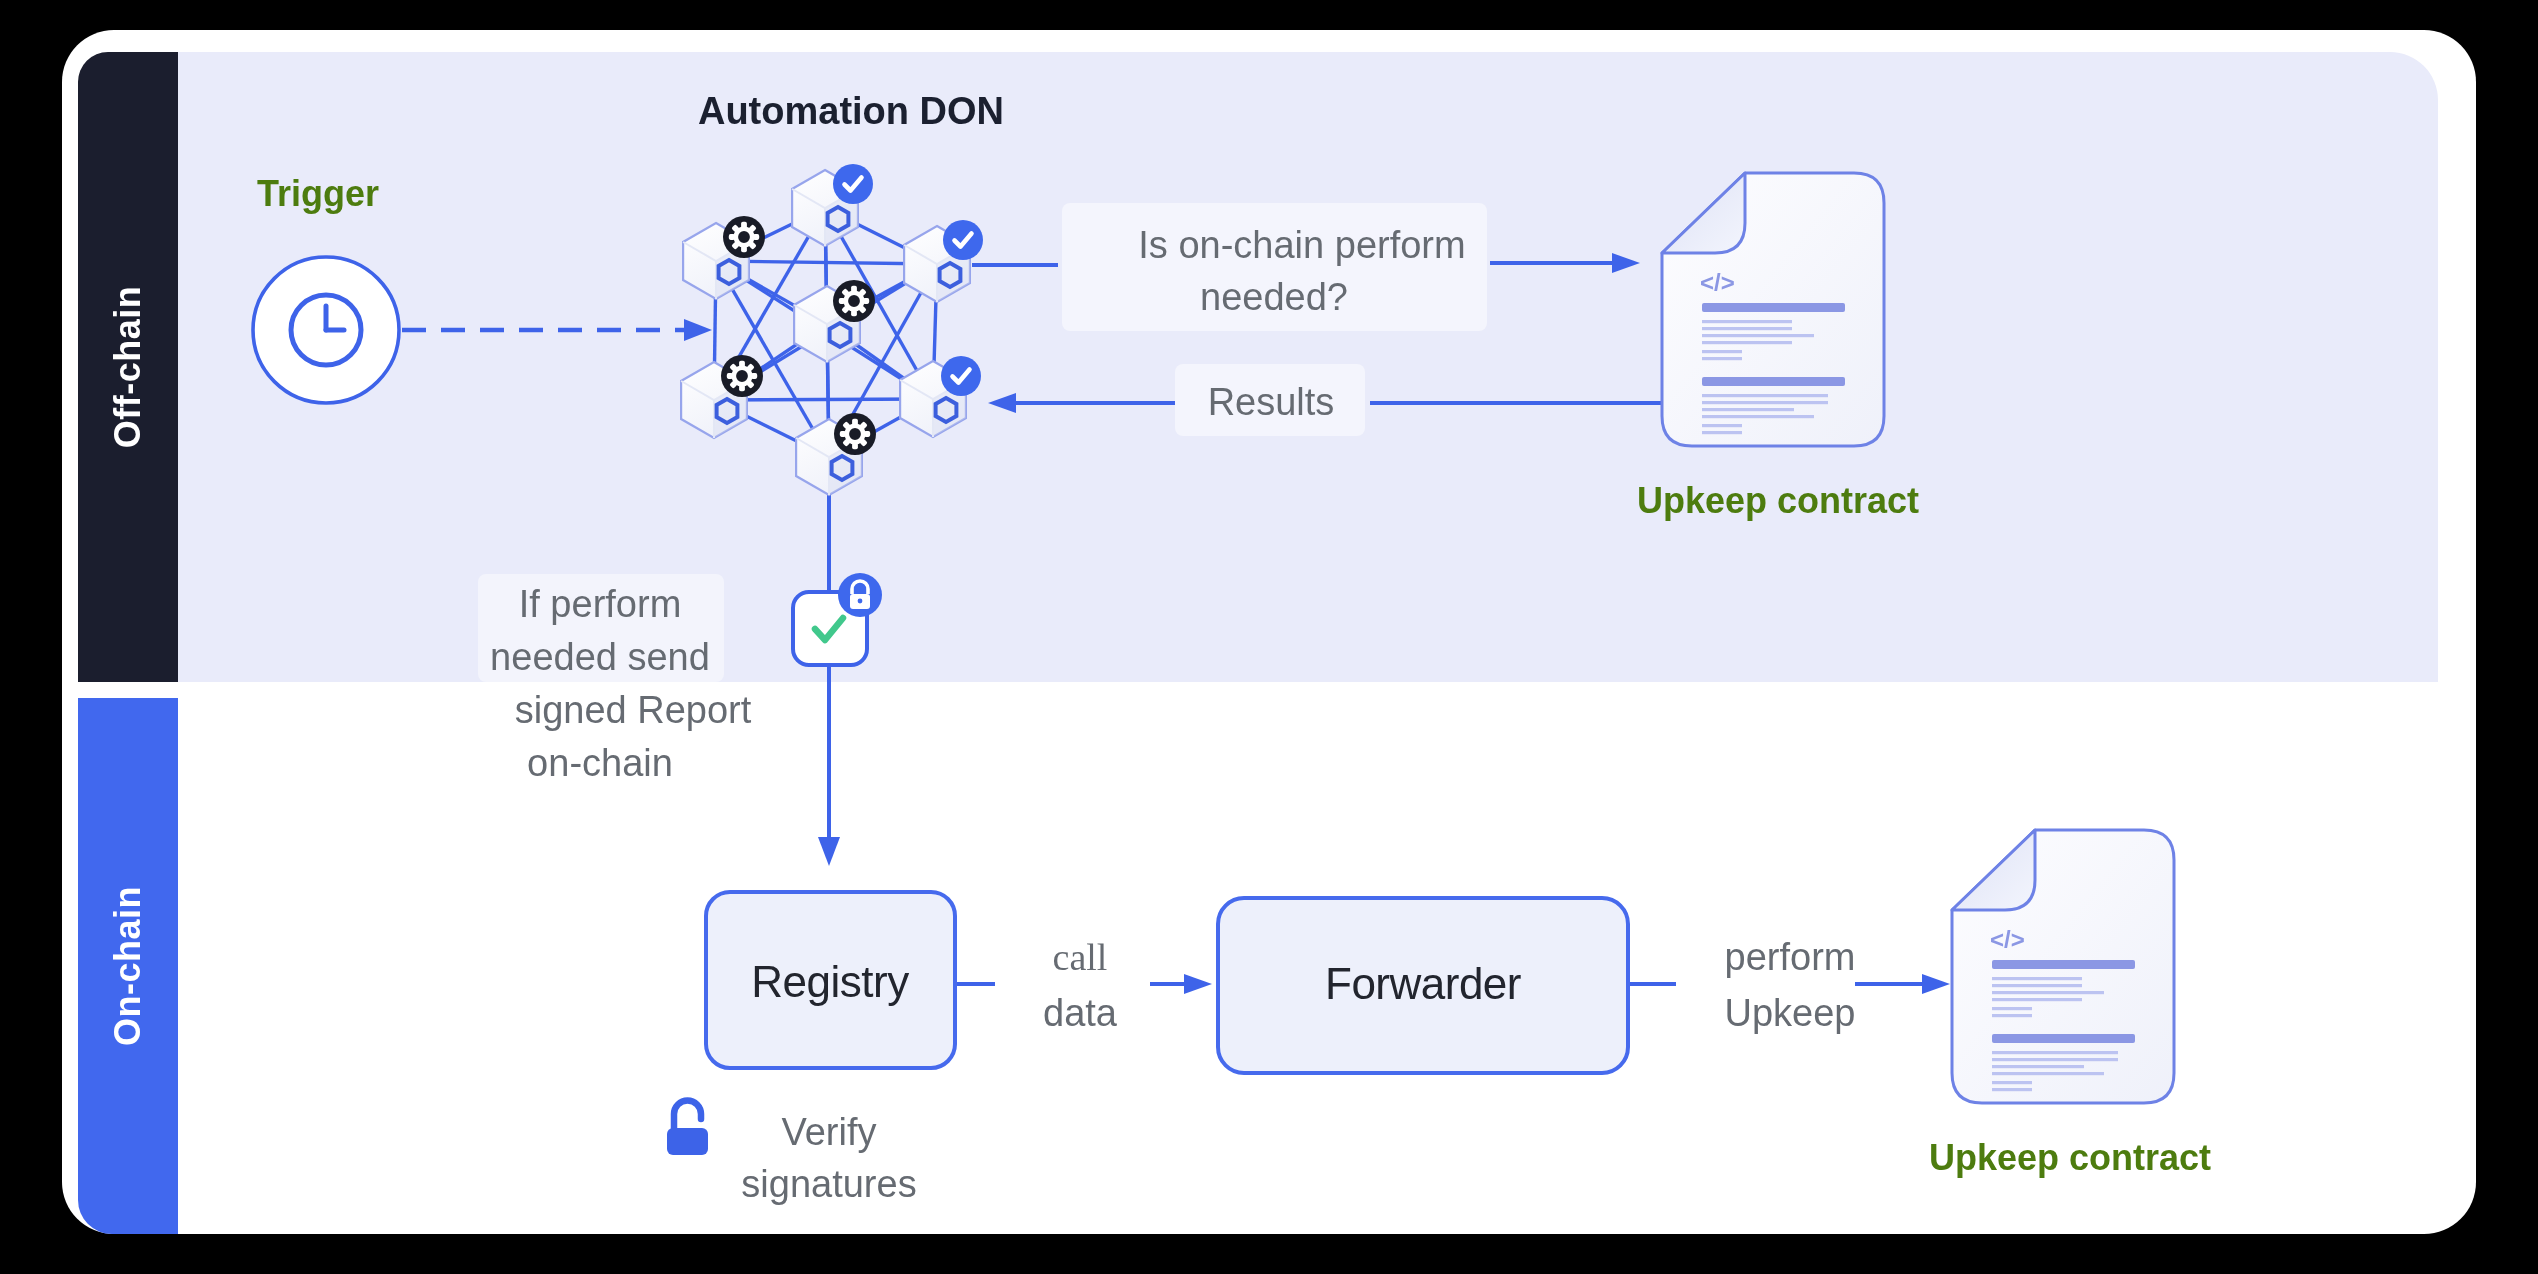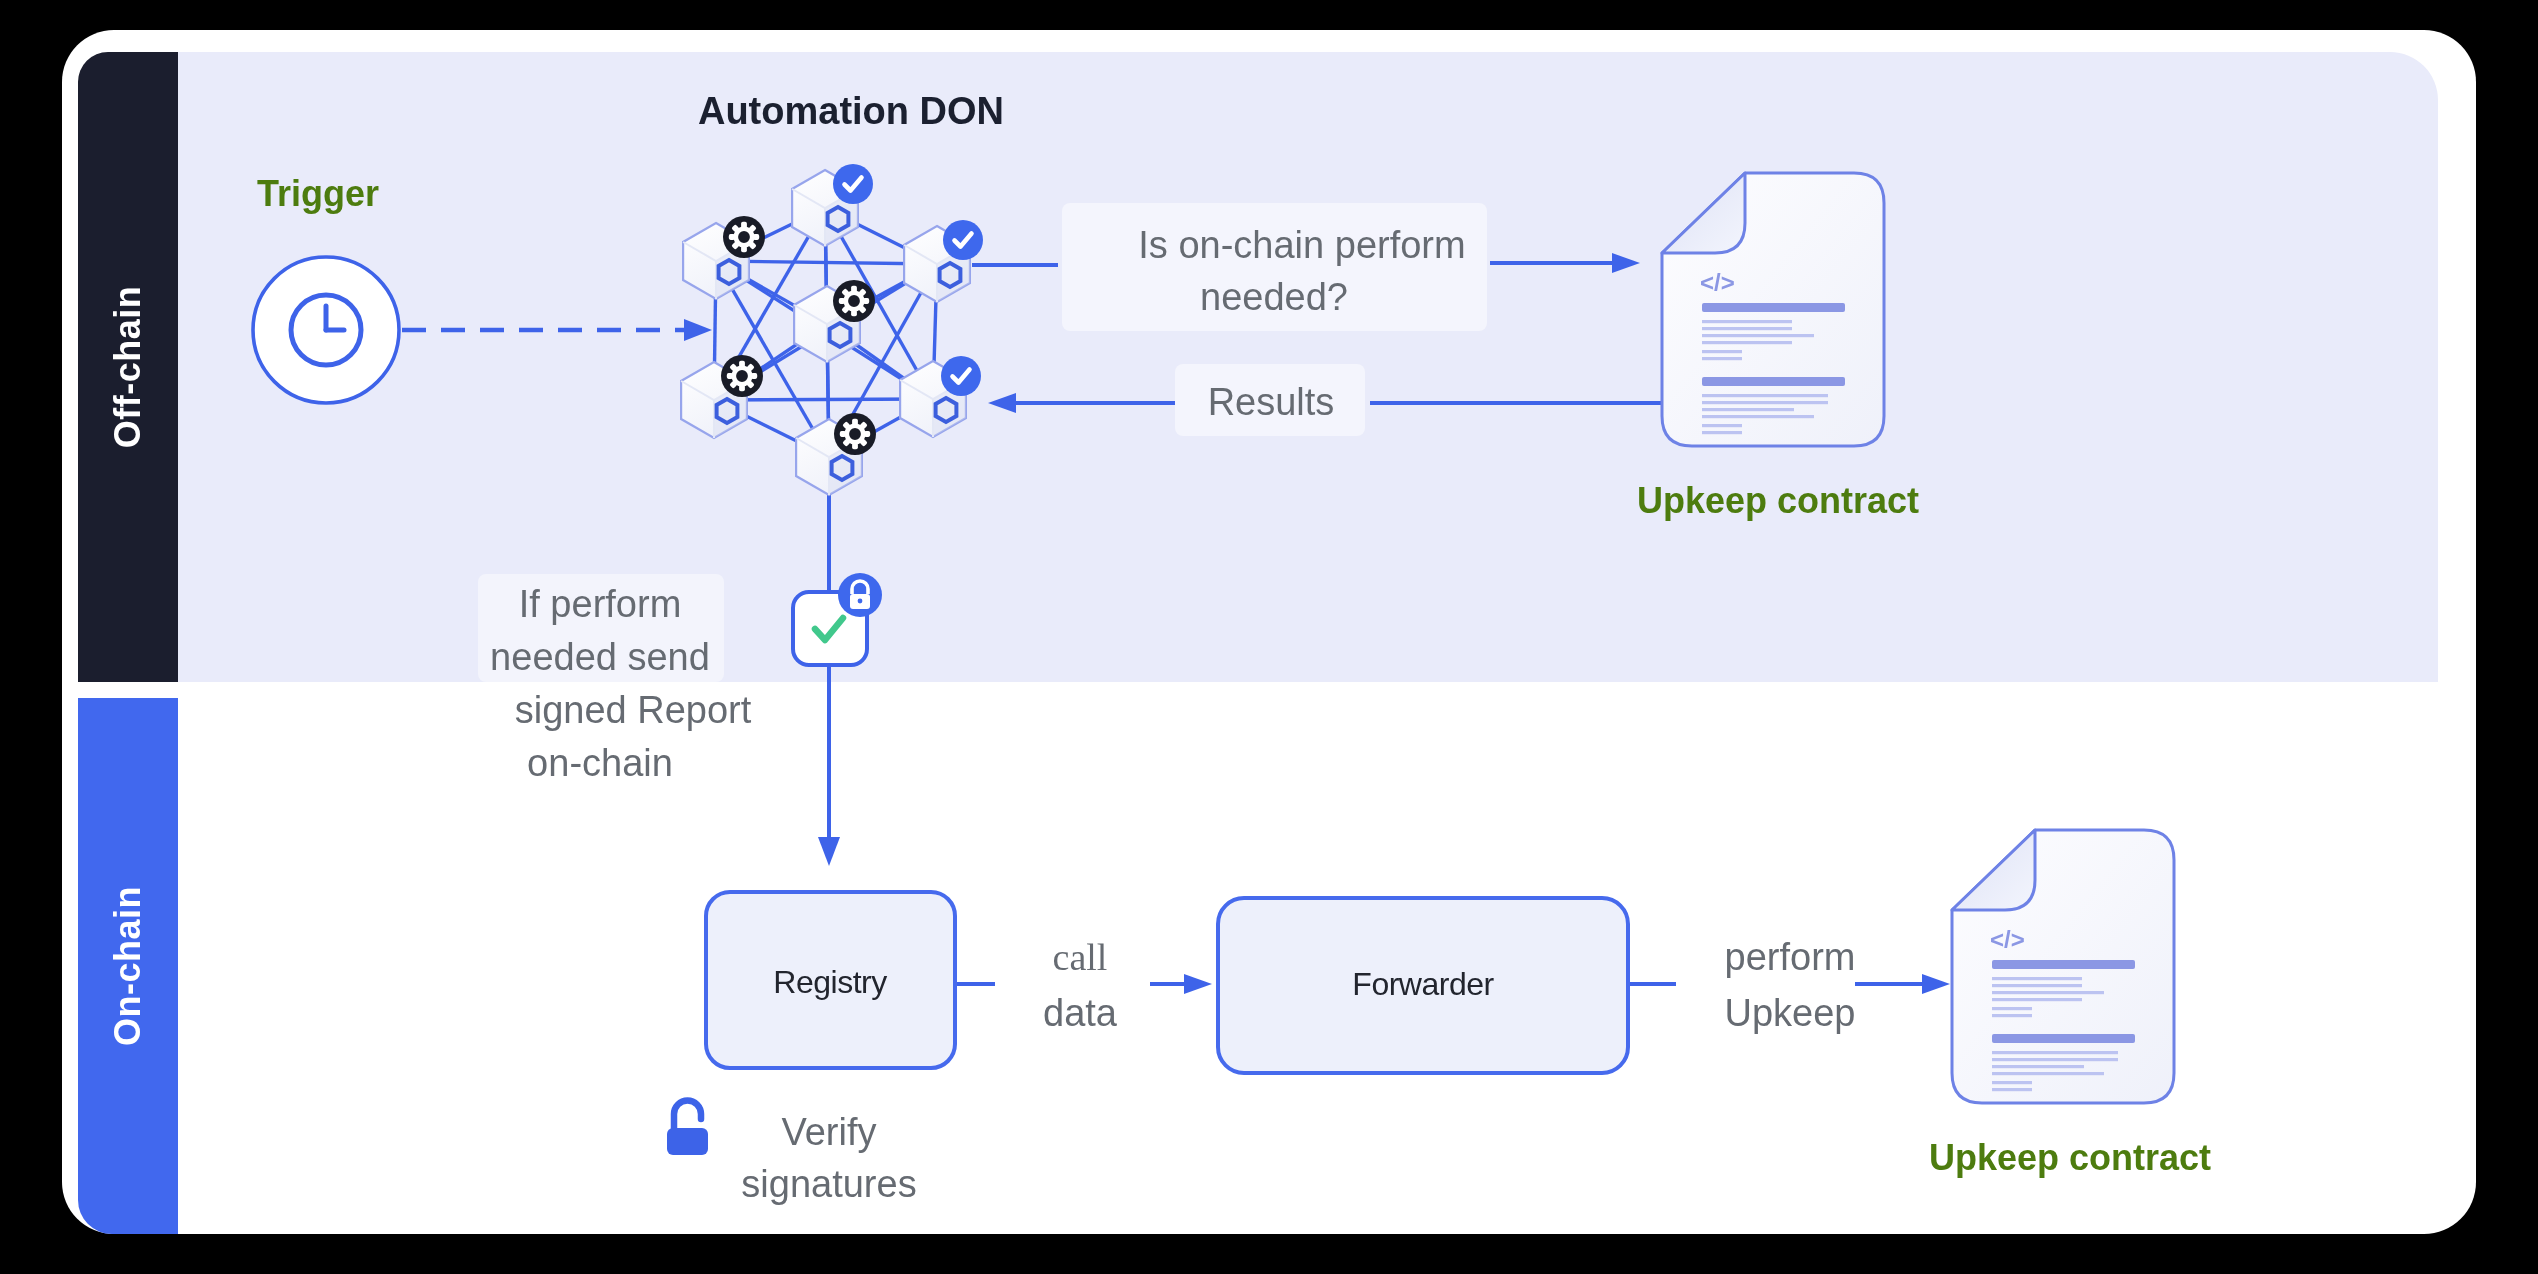--- a/index.html
+++ b/index.html
@@ -10,21 +10,21 @@
   .bar{position:absolute;left:78px;width:100px;}
   .bar-off{top:52px;height:630px;background:#1b1e2e;border-radius:30px 0 0 0;}
   .bar-on{top:698px;height:536px;background:#4168ee;border-radius:0 0 0 34px;}
   .vlabel{position:absolute;color:#ffffff;font-weight:700;font-size:36px;letter-spacing:.5px;
           writing-mode:vertical-rl;transform:translate(-50%,-50%) rotate(180deg);white-space:nowrap;}
   .art{position:absolute;left:0;top:0;}
   .lbl{position:absolute;transform:translate(-50%,-50%);white-space:nowrap;line-height:1;}
   .h36{font-size:36px;font-weight:700;color:#4d7c0f;}
   .h38{font-size:38px;font-weight:700;color:#1b2030;}
   .g38{font-size:38px;font-weight:400;color:#666b72;}
-  .box44{font-size:32px;font-weight:400;color:#22252e;letter-spacing:-0.5px;}
+  .box44{font-size:44px;font-weight:400;color:#22252e;letter-spacing:-0.5px;}
 </style>
 </head>
 <body>
 
 <div class="stage">
   <div class="frame"></div>
   <div class="offchain-bg"></div>
   <div class="bar bar-off"></div>
   <div class="bar bar-on"></div>
   <span class="vlabel" style="left:128px;top:367px;">Off-chain</span>

